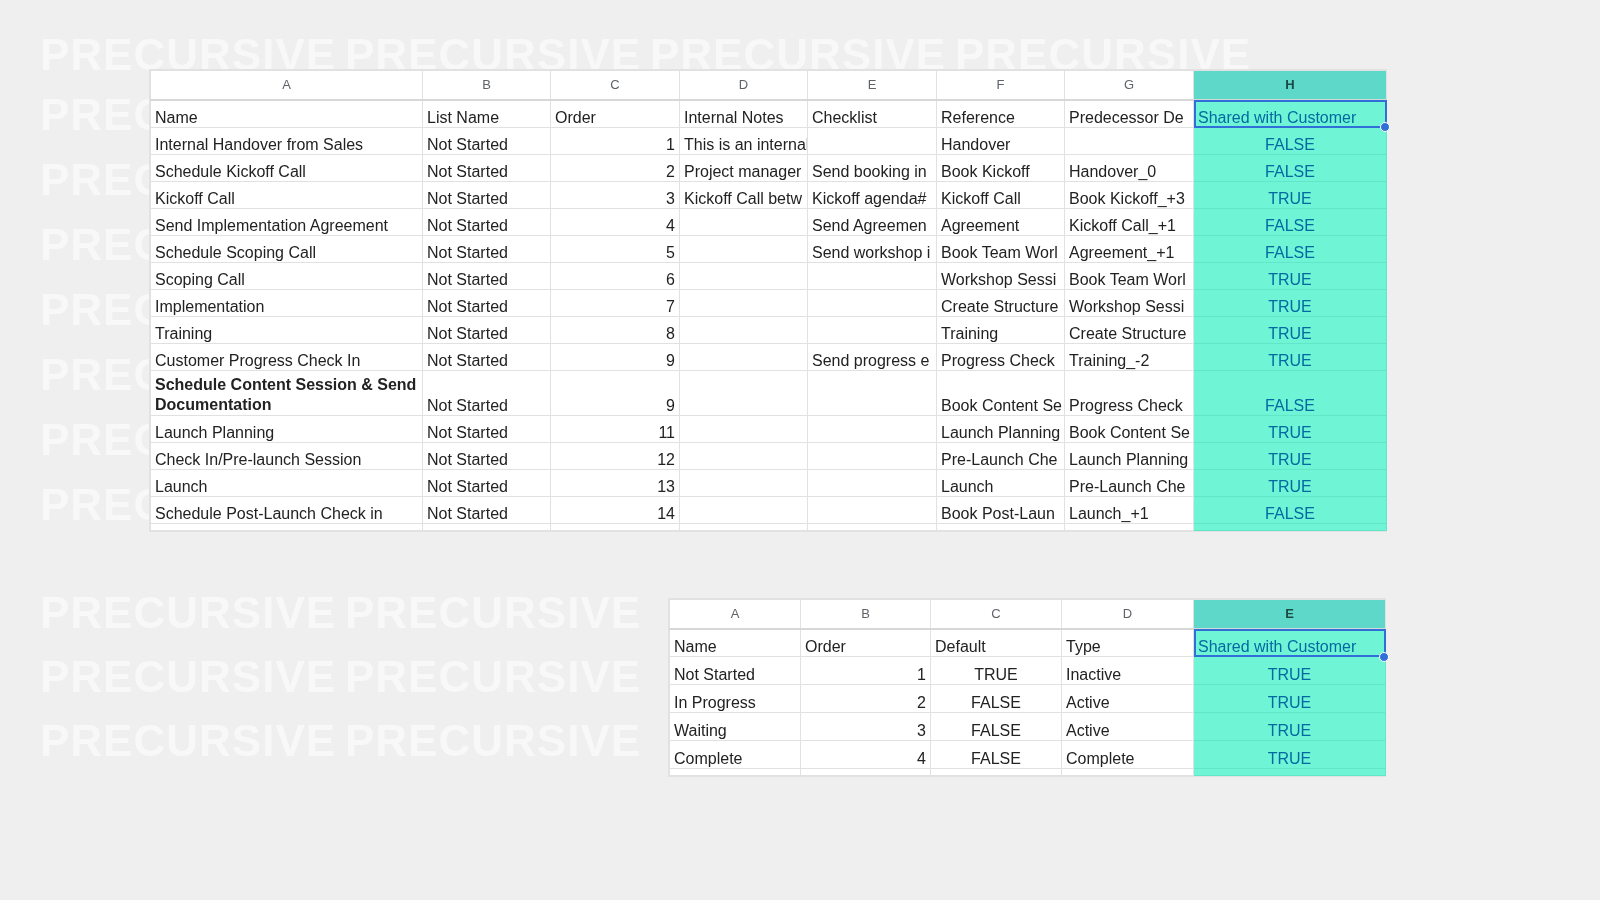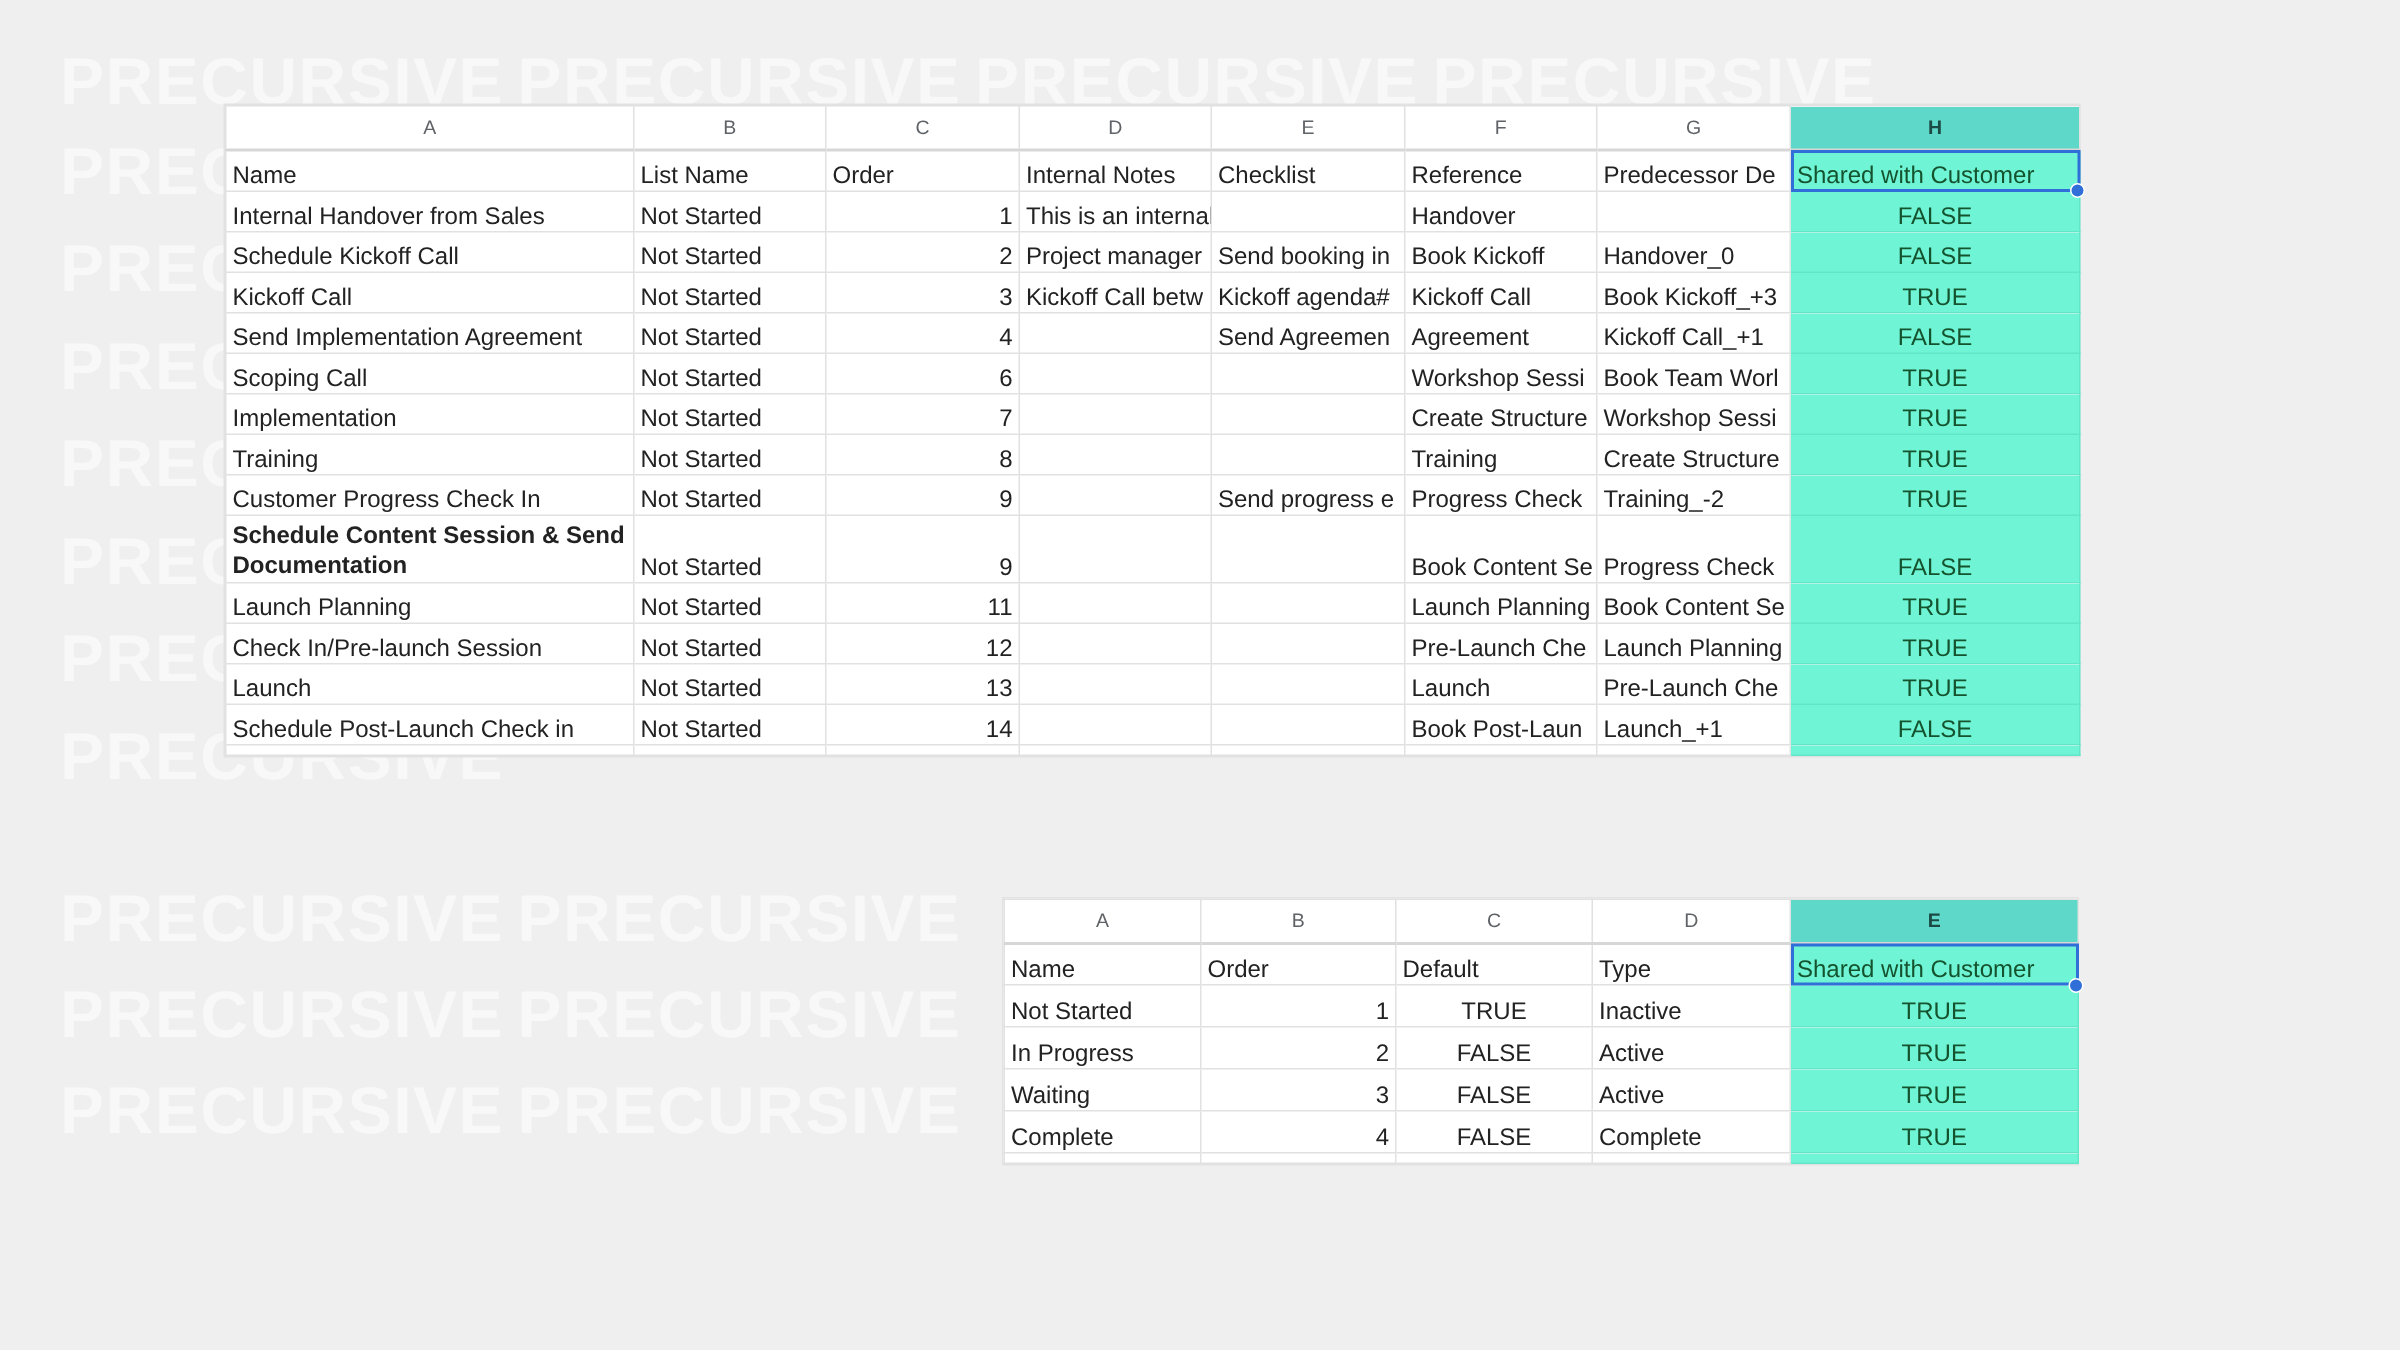--- a/index.html
+++ b/index.html
@@ -24,21 +24,21 @@
     height: 26px; line-height: 18px; vertical-align: bottom;
   }
   th {
     font-weight: normal; font-size: 13px; color: #5f6368; text-align: center;
     height: 28px; vertical-align: middle; background: #ffffff;
     border-bottom: 2px solid #d7d7d7;
   }
   th.sel { background: #5ed9c9; color: #1c4a44; font-weight: bold; }
   td.num { text-align: right; }
   td.center { text-align: center; }
-  td.shared { background: #6ff5d6; text-align: center; color: #14532d; border-color: #62e6c7; }
+  td.shared { background: #6ff5d6; text-align: center; color: #0369a1; border-color: #62e6c7; }
   td.header-cell.active {
     outline: 2px solid #2f6fd7; outline-offset: -2px; background: #6ff5d6; text-align: left;
   }
   td.wrap { white-space: normal; height: 44px; line-height: 20px; font-weight: bold; }
   tr.empty td { height: 6px; padding: 0; }
   .handle {
     position: absolute; width: 8px; height: 8px; border-radius: 50%;
     background: #2f6fd7; border: 1px solid #fff;
   }
 </style>
@@ -134,20 +134,30 @@
           <td>Send Implementation Agreement</td>
           <td>Not Started</td>
           <td class="num">4</td>
           <td></td>
           <td>Send Agreemen</td>
           <td>Agreement</td>
           <td>Kickoff Call_+1</td>
           <td class="shared">FALSE</td>
         </tr>
         <tr>
+          <td>Schedule Scoping Call</td>
+          <td>Not Started</td>
+          <td class="num">5</td>
+          <td></td>
+          <td>Send workshop i</td>
+          <td>Book Team Worl</td>
+          <td>Agreement_+1</td>
+          <td class="shared">FALSE</td>
+        </tr>
+        <tr>
           <td>Scoping Call</td>
           <td>Not Started</td>
           <td class="num">6</td>
           <td></td>
           <td></td>
           <td>Workshop Sessi</td>
           <td>Book Team Worl</td>
           <td class="shared">TRUE</td>
         </tr>
         <tr>

